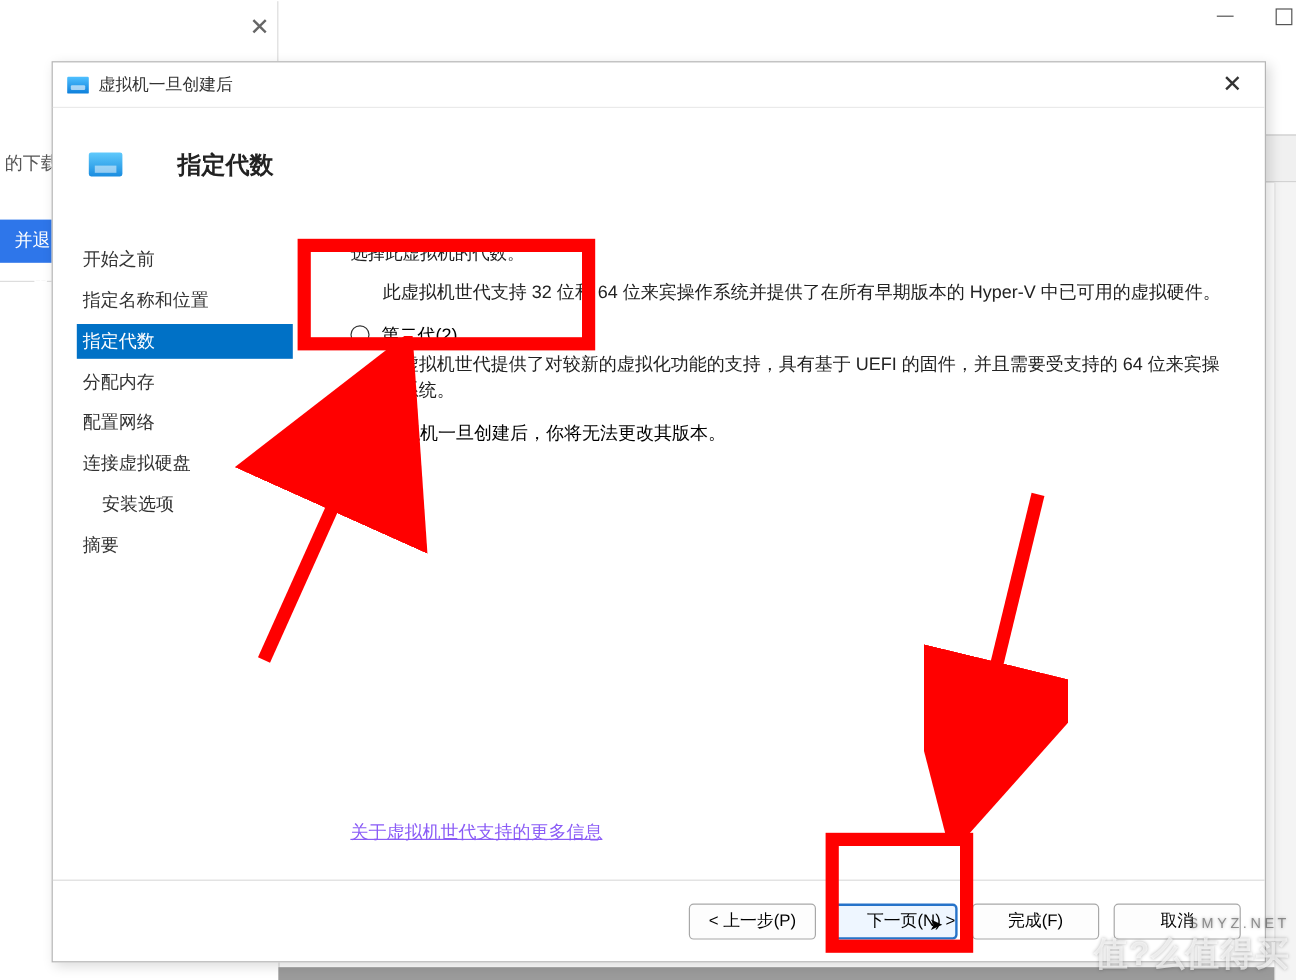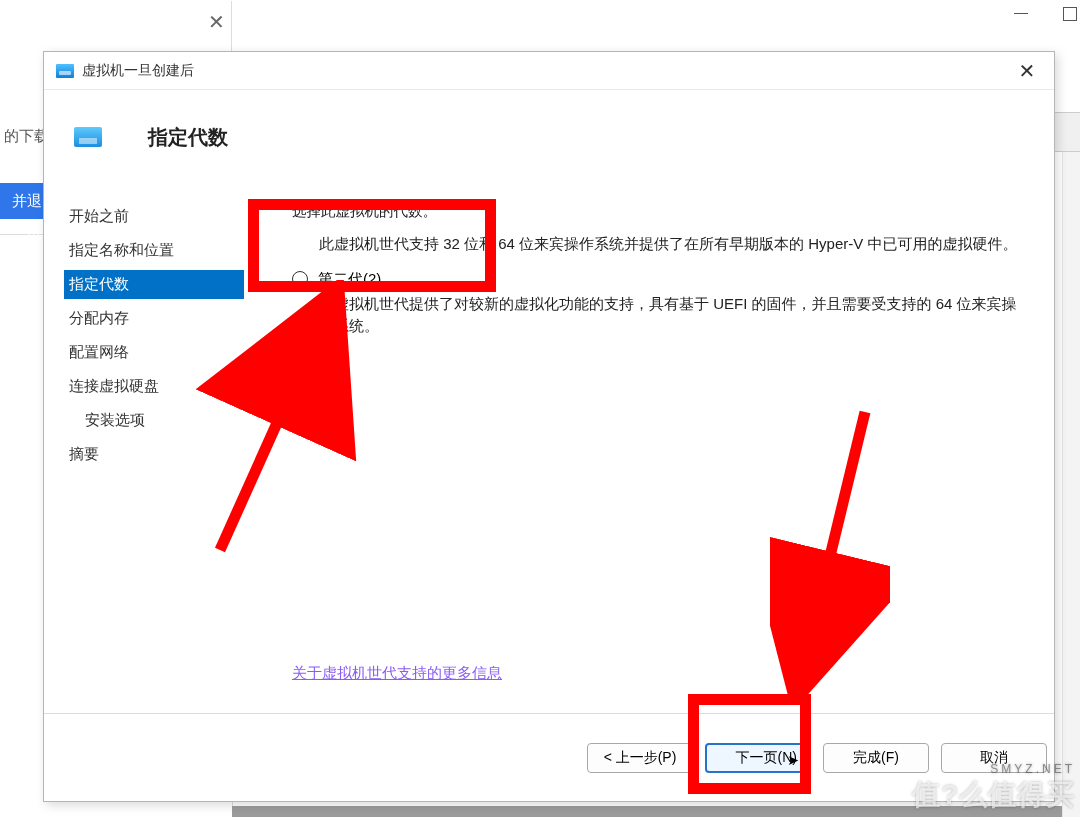--- a/index.html
+++ b/index.html
@@ -287,26 +287,26 @@
     .info-link {
       position: absolute;
       left: 48px;
       bottom: 30px;
       color: #8b5cf6;
       text-decoration: underline;
       font-size: 15px;
     }
 
     .footer {
-      height: 88px;
+      height: 68px;
       border-top: 1px solid #ddd;
       display: flex;
       align-items: center;
       justify-content: flex-end;
-      padding-right: 7px;
+      padding-right: 20px;
       gap: 12px;
     }
     .btn {
       min-width: 106px;
       height: 30px;
       border: 1px solid #a8a8a8;
       background: #fdfdfd;
       border-radius: 4px;
       font-size: 14px;
       cursor: pointer;
@@ -388,20 +388,24 @@
       </div>
 
       <div class="radio-group">
         <div class="radio-line">
           <div class="radio-dot"></div>
           <div class="radio-label">第二代(2)</div>
         </div>
         <div class="radio-desc">此虚拟机世代提供了对较新的虚拟化功能的支持，具有基于 UEFI 的固件，并且需要受支持的 64 位来宾操作系统。</div>
       </div>
 
+      <div class="warn-line">
+        <div class="warn-icon"></div>
+        <div class="warn-text">虚拟机一旦创建后，你将无法更改其版本。</div>
+      </div>
 
       <a class="info-link" href="#">关于虚拟机世代支持的更多信息</a>
     </div>
   </div>
 
   <div class="footer">
     <button class="btn">&lt; 上一步(P)</button>
     <button class="btn primary">
       <span>下一页(N) &gt;</span>
       <span class="cursor">➤</span>

